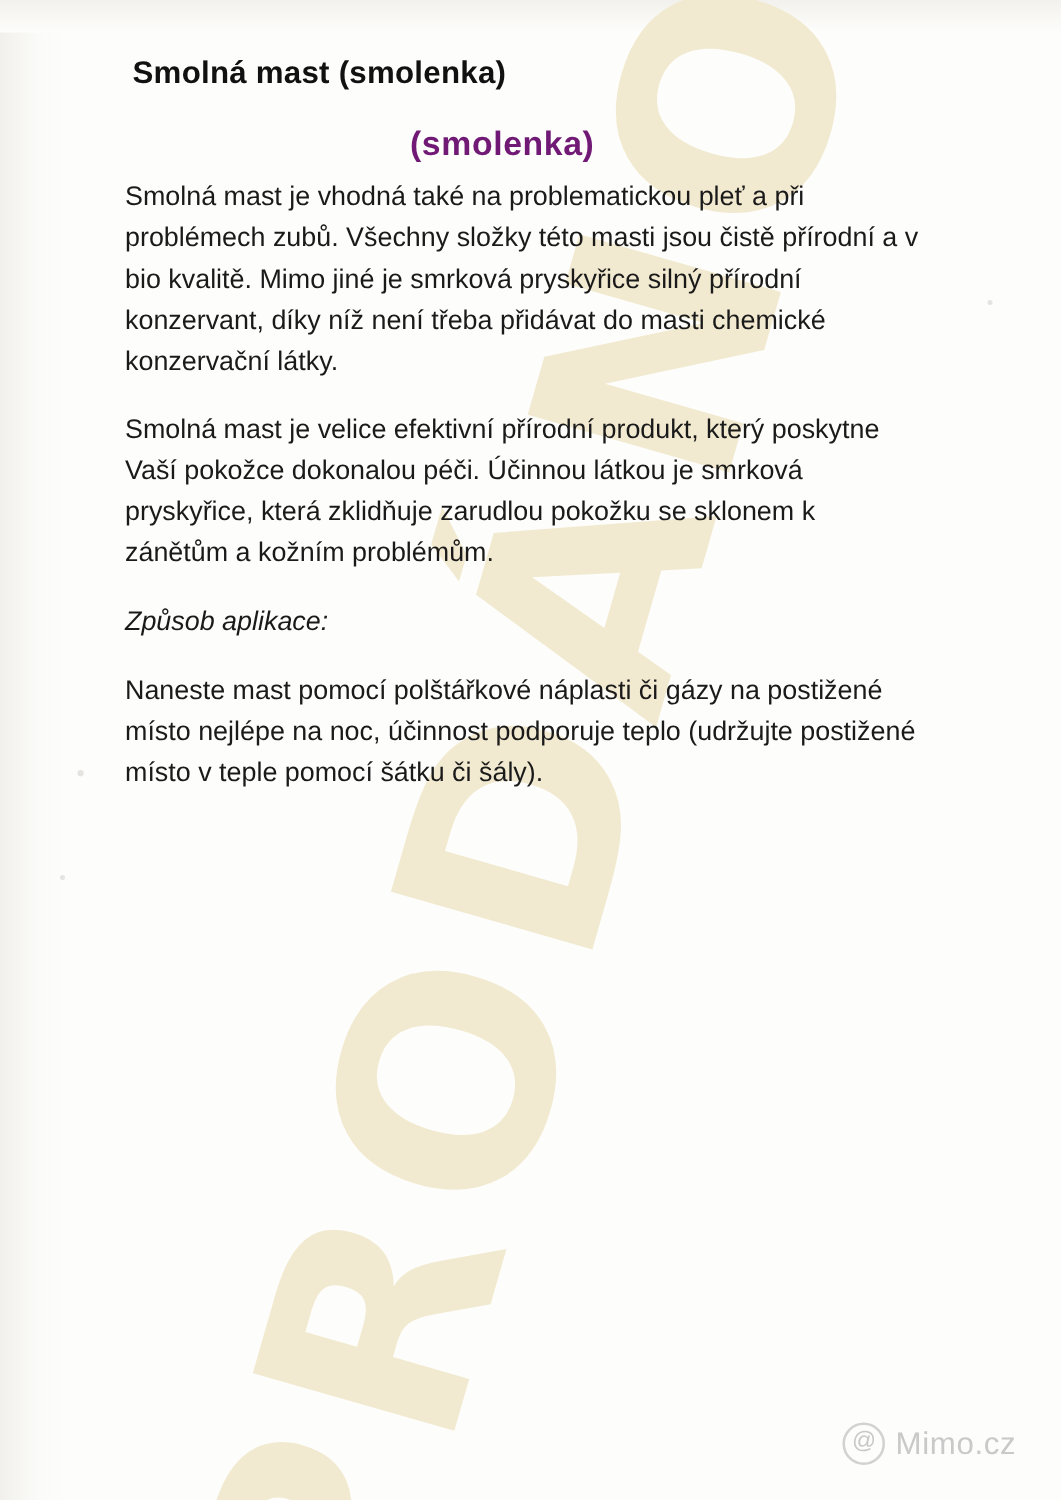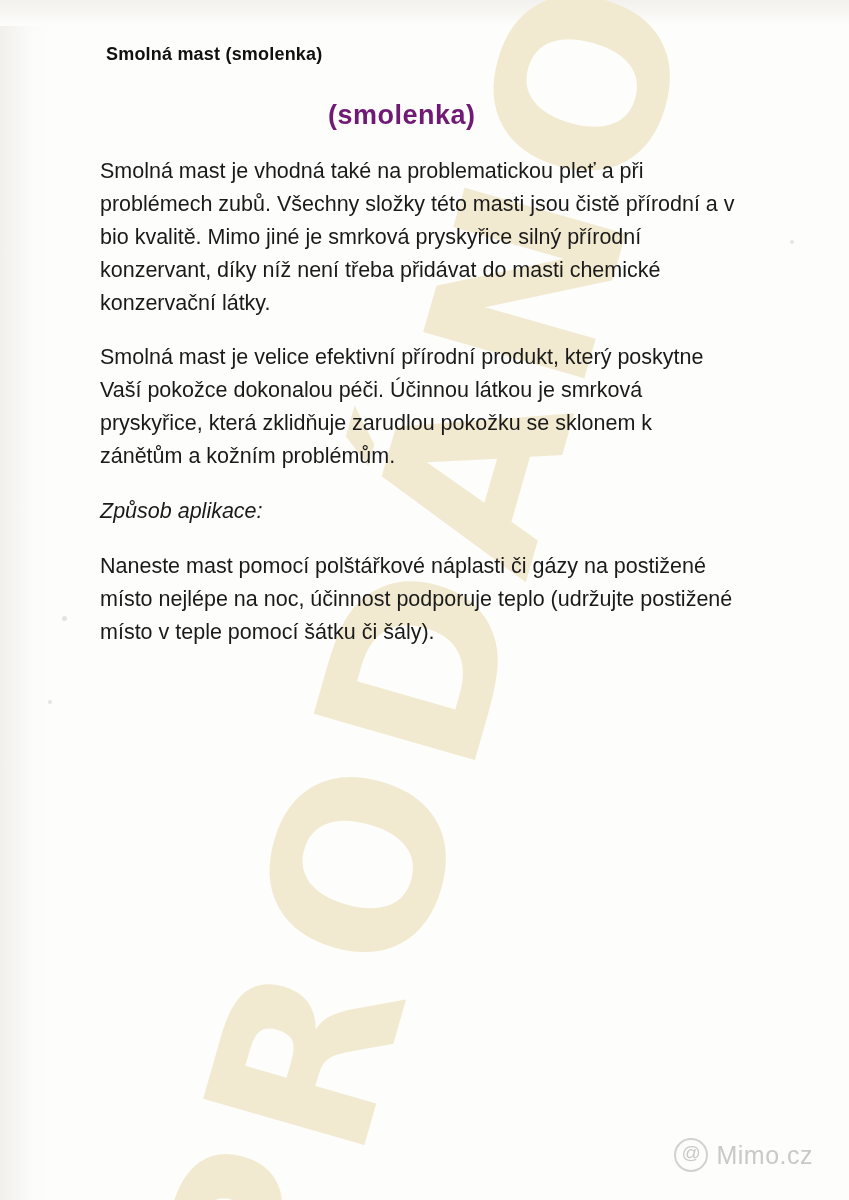--- a/index.html
+++ b/index.html
@@ -73,24 +73,24 @@
 
   #content {
     position: absolute;
     left: 0; top: 0; right: 0; bottom: 0;
     z-index: 3;
     padding: 44px 92px 0 100px;
     box-sizing: border-box;
   }
 
   h1#doc-title {
-    font-size: 18px;
+    font-size: 25px;
     font-weight: 700;
     letter-spacing: 0.2px;
-    margin: 0 0 90px 6px;
+    margin: 0 0 68px 6px;
     color: #111;
   }
 
   p.para {
     font-size: 21.5px;
     line-height: 1.53;
     margin: 0 0 22px 0;
     color: #1a1a1a;
     max-width: 640px;
     text-align: left;

